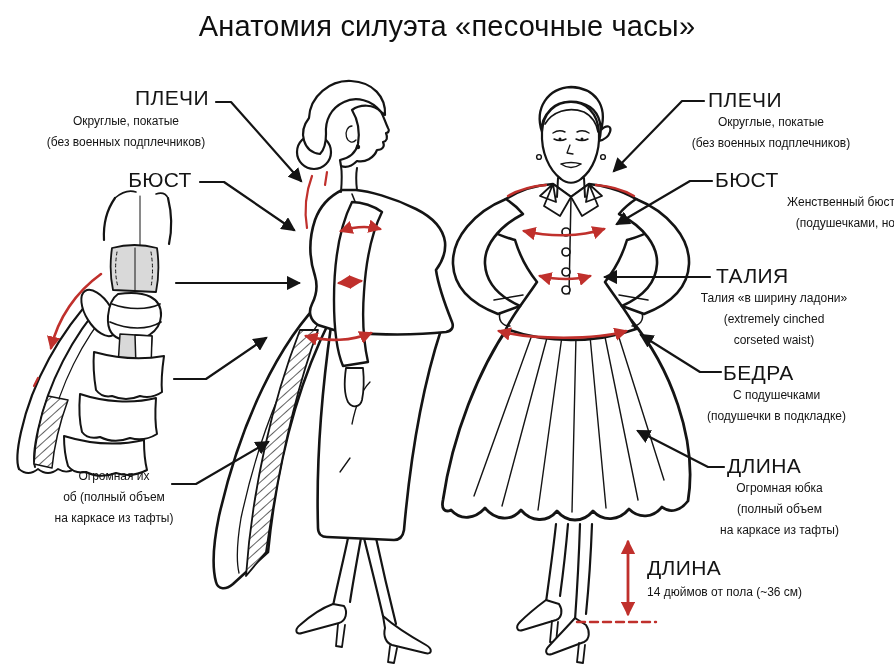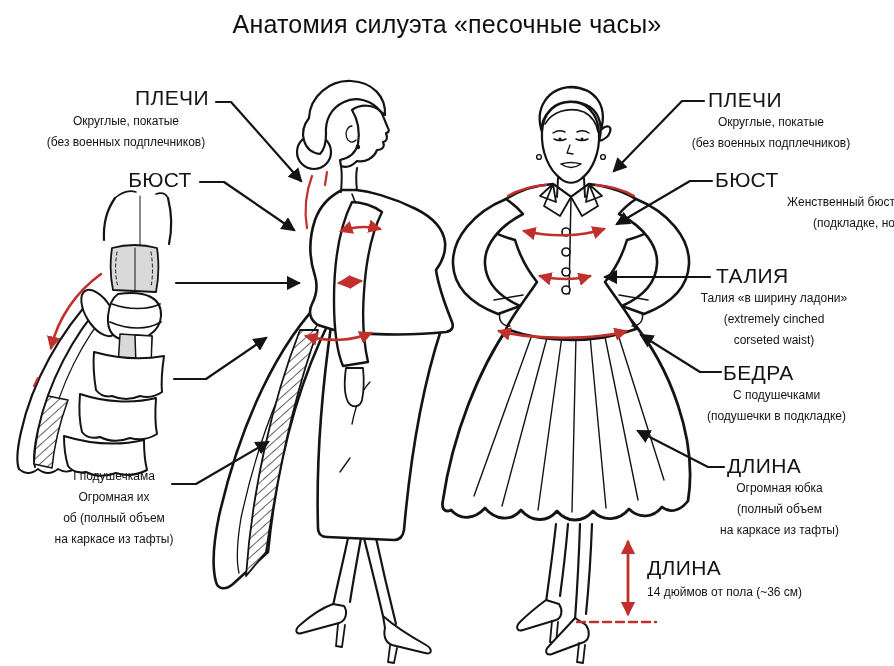--- a/index.html
+++ b/index.html
@@ -3,21 +3,21 @@
 <meta charset="utf-8">
 <style>
   html,body{margin:0;padding:0;background:#ffffff;}
   .canvas{
     position:relative;width:894px;height:666px;background:#fff;
     font-family:"Liberation Sans", sans-serif;color:#141414;overflow:hidden;
   }
   .art{position:absolute;left:0;top:0;}
   .title{
     position:absolute;left:0;top:10px;width:894px;text-align:center;
-    font-size:25px;font-weight:500;letter-spacing:0.2px;color:#0f0f0f;
+    font-size:29px;font-weight:500;letter-spacing:0.2px;color:#0f0f0f;
   }
   .h{position:absolute;font-size:21px;font-weight:normal;letter-spacing:0.4px;white-space:nowrap;}
   .hc{text-align:center;}
   .d{position:absolute;font-size:12px;line-height:21px;text-align:center;}
   .d div{white-space:nowrap;}
   .dl{text-align:left;}
 </style>
 </head>
 <body>
 
@@ -170,36 +170,35 @@
 
   <div class="title">Анатомия силуэта «песочные часы»</div>
 
   <div class="h hc" style="left:112px;top:86px;width:120px;">ПЛЕЧИ</div>
   <div class="d" style="left:0px;top:111px;width:252px;">
     <div>Округлые, покатые</div>
     <div>(без военных подплечников)</div>
   </div>
   <div class="h hc" style="left:100px;top:168px;width:120px;">БЮСТ</div>
   <div class="d" style="left:5px;top:466px;width:218px;">
-    <div>Гподушечкама</div>
     <div>Огромная их</div>
     <div>об (полный объем</div>
     <div>на каркасе из тафты)</div>
   </div>
 
   <div class="h" style="left:708px;top:88px;">ПЛЕЧИ</div>
   <div class="d" style="left:645px;top:112px;width:252px;">
     <div>Округлые, покатые</div>
     <div>(без военных подплечников)</div>
   </div>
 
   <div class="h" style="left:715px;top:168px;">БЮСТ</div>
   <div class="d" style="left:652px;top:192px;width:243px;text-align:right;">
     <div>Женственный бюст</div>
-    <div>(подкладке, но</div>
+    <div>(подушечками, но</div>
   </div>
 
   <div class="h" style="left:716px;top:264px;">ТАЛИЯ</div>
   <div class="d" style="left:650px;top:288px;width:248px;">
     <div>Талия «в ширину ладони»</div>
     <div>(extremely cinched</div>
     <div>corseted waist)</div>
   </div>
 
   <div class="h" style="left:723px;top:361px;">БЕДРА</div>

